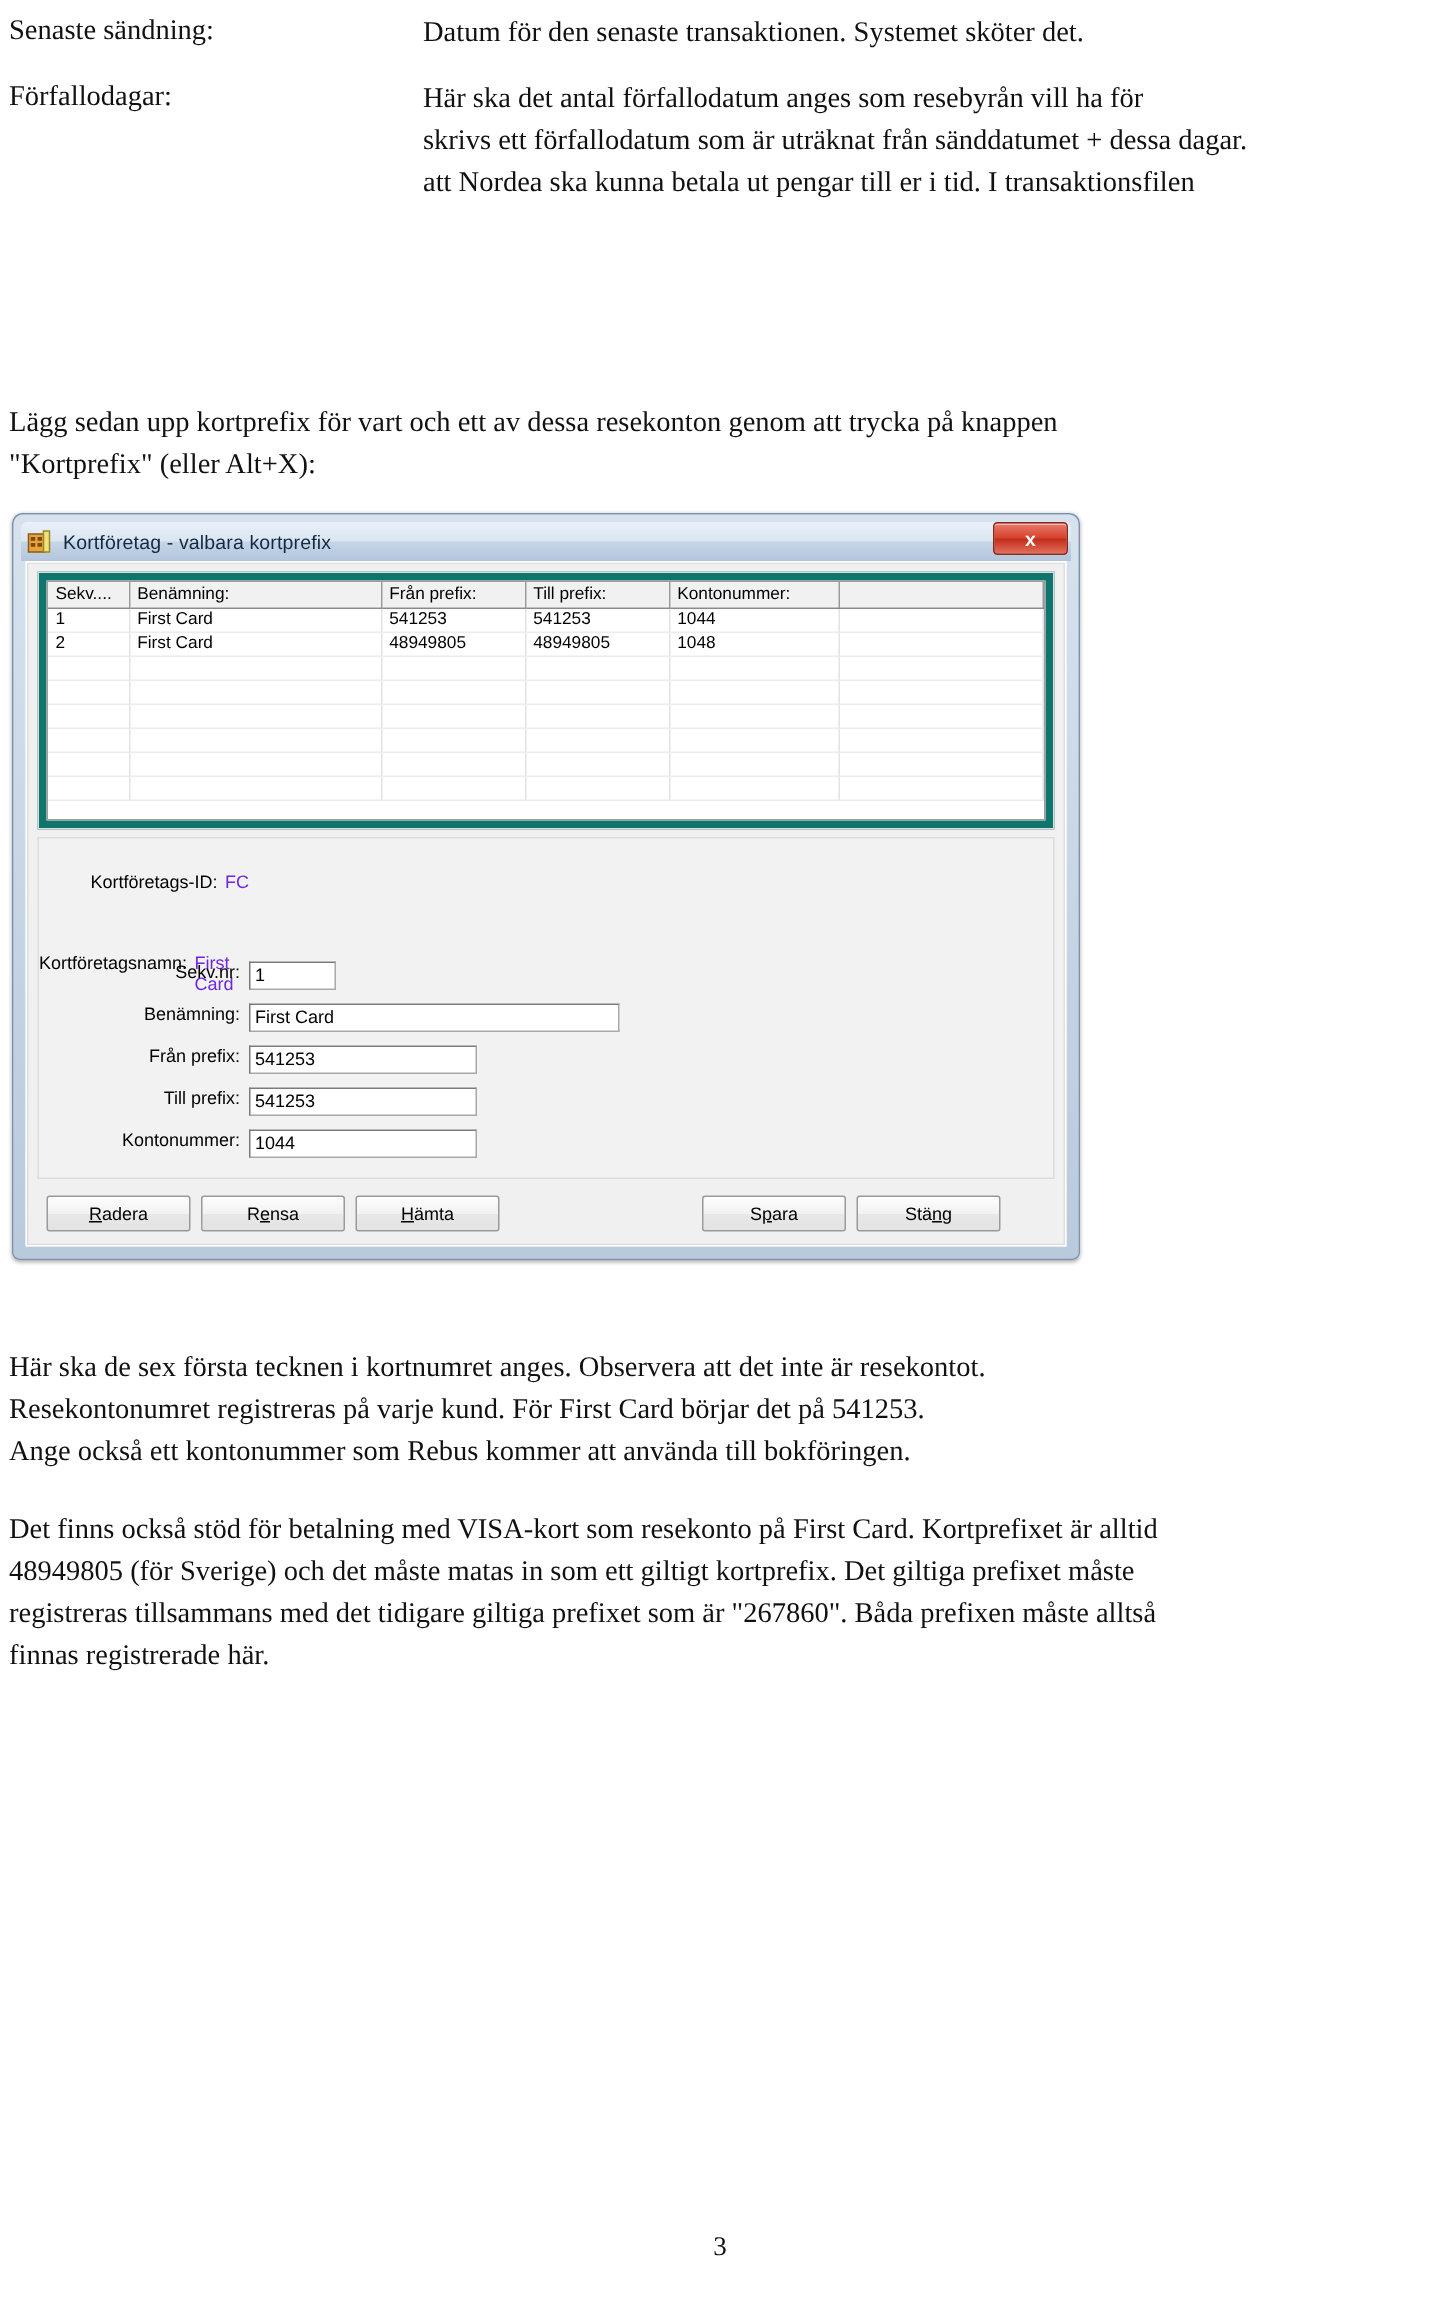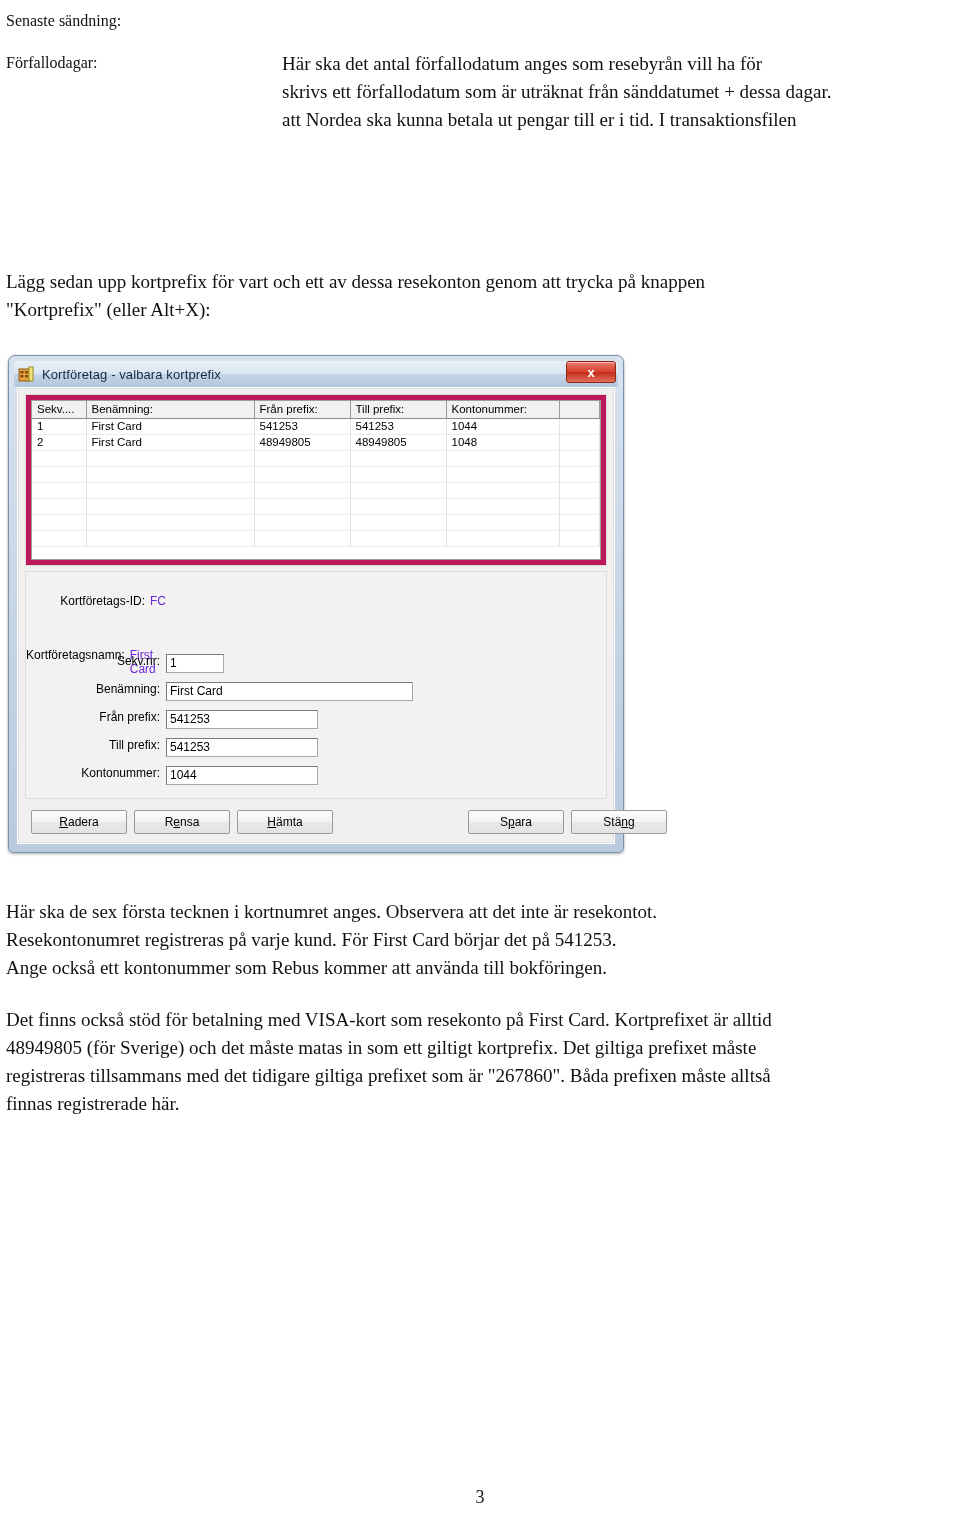--- a/index.html
+++ b/index.html
@@ -32,21 +32,21 @@
     width: 948px;
   }
   .def-row {
     display: flex;
     align-items: flex-start;
     margin-bottom: 16px;
   }
   .def-term {
     width: 276px;
     flex: 0 0 276px;
-    font-size: 16px;
+    font-size: 19px;
     line-height: 26px;
   }
   .def-desc {
     flex: 1 1 auto;
   }
   .def-desc .doc-line {
     font-size: 19px;
     line-height: 28px;
   }
 
@@ -61,22 +61,22 @@
   }
 
   #para-intro { top: 268px; }
   #para-after { top: 898px; }
   #para-final { top: 1006px; }
 
   
   .dialog-wrap {
     position: absolute;
     left: 8px;
-    top: 355px;
-    width: 616px;
+    top: 342px;
+    width: 712px;
     height: 498px;
   }
   .dialog {
     position: absolute;
     inset: 0;
     border-radius: 7px 7px 5px 5px;
     background: linear-gradient(to bottom, #d7e2ee 0%, #c9d7e6 45%, #b9cadd 100%);
     border: 1px solid #7a93ad;
     box-shadow: 0 1px 3px rgba(0,0,0,0.35);
     padding: 5px;
@@ -136,21 +136,21 @@
     box-sizing: border-box;
   }
 
   
   .grid-panel {
     position: absolute;
     left: 7px;
     top: 6px;
     right: 7px;
     height: 172px;
-    background: #be185d;
+    background: #0f766e;
     border: 1px solid #dcdcdc;
     box-sizing: border-box;
     padding: 5px;
   }
   .grid {
     width: 100%;
     height: 100%;
     background: #ffffff;
     border: 1px solid #9d9d9d;
     box-sizing: border-box;
@@ -302,20 +302,23 @@
     color: #111111;
   }
 </style>
 </head>
 <body>
 
 <div class="defs">
 
   <div class="def-row">
     <div class="def-term doc-line">Senaste sändning:</div>
+    <div class="def-desc">
+      <div class="doc-line">Datum för den senaste transaktionen. Systemet sköter det.</div>
+    </div>
   </div>
 
   <div class="def-row">
     <div class="def-term doc-line">Förfallodagar:</div>
     <div class="def-desc">
       <div class="doc-line">Här ska det antal förfallodatum anges som resebyrån vill ha för</div>
       <div class="doc-line">skrivs ett förfallodatum som är uträknat från sänddatumet + dessa dagar.</div>
       <div class="doc-line">att Nordea ska kunna betala ut pengar till er i tid. I transaktionsfilen</div>
     </div>
   </div>

